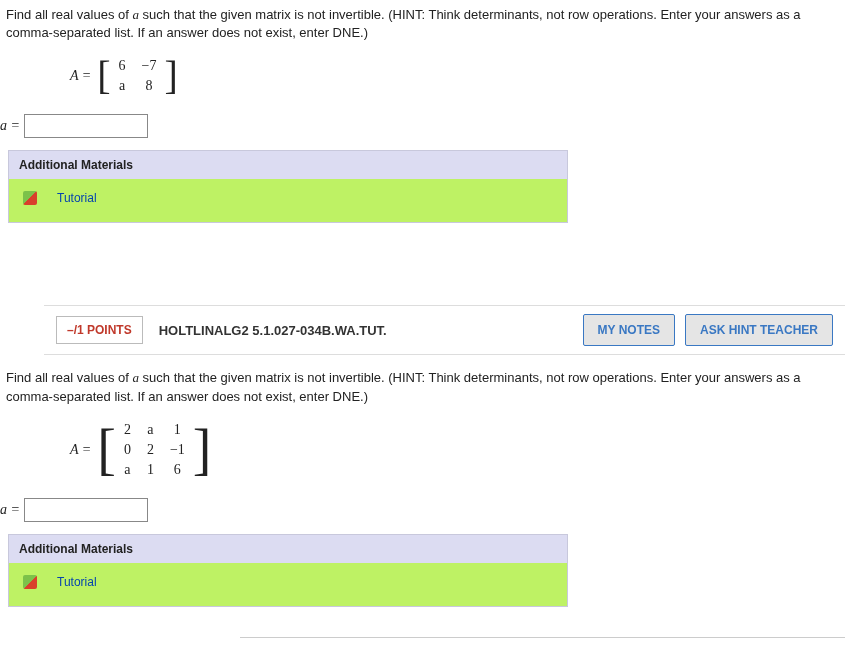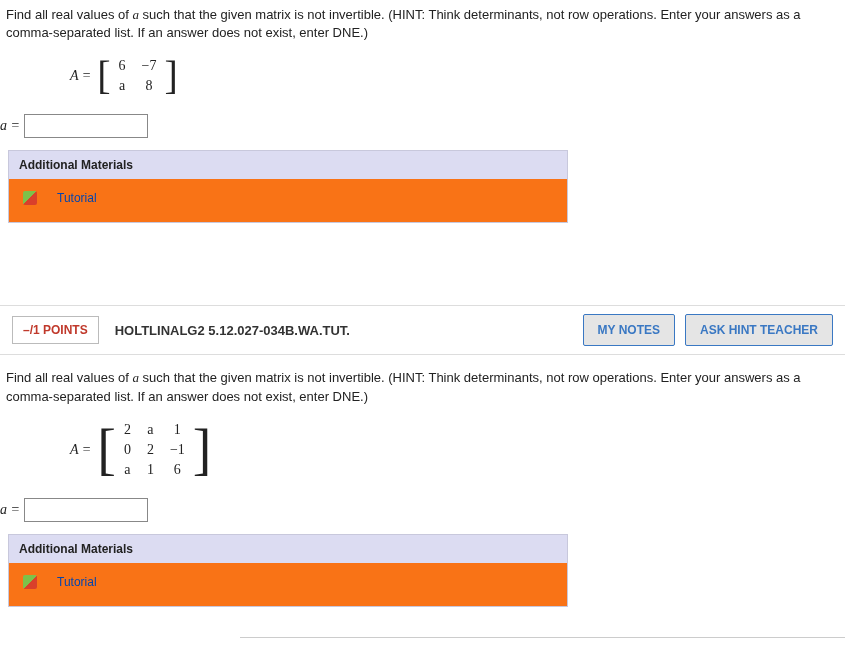--- a/index.html
+++ b/index.html
@@ -51,21 +51,21 @@
   .answer-row .var { margin-right: 4px; }
   .answer-input {
     width: 124px;
     height: 24px;
     border: 1px solid #888;
     background: #fff;
   }
   .materials-box {
     width: 560px;
     border: 1px solid #c8c8dc;
-    background: #f97316;
+    background: #bef264;
     margin: 4px 0 12px 8px;
   }
   .materials-header {
     background: #dcdcf2;
     padding: 7px 10px;
     font-weight: bold;
     font-size: 12px;
   }
   .materials-body {
     padding: 12px 10px 14px 14px;
@@ -83,20 +83,21 @@
     background: linear-gradient(135deg,#7cc24a 50%,#d9402b 50%);
     border-radius: 2px;
   }
   .divider-gap { height: 60px; }
   .question-header {
     display: flex;
     justify-content: space-between;
     padding: 8px 12px;
     border-top: 1px solid #ddd;
     border-bottom: 1px solid #ddd;
+    margin-left: 44px;
   }
   .qh-left { display: flex; align-items: center; gap: 16px; }
   .points-badge {
     border: 1px solid #bbb;
     padding: 6px 10px;
     color: #c0392b;
     font-weight: bold;
     font-size: 12px;
     background: #fff;
   }
@@ -158,21 +159,21 @@
       </span>
     </div>
   </div>
 </div>
 
 <div class="divider-gap"></div>
 
 <div class="question-header">
   <div class="qh-left">
     <div class="points-badge">–/1 POINTS</div>
-    <div class="topic-text">HOLTLINALG2 5.12.027-034B.WA.TUT.</div>
+    <div class="topic-text">HOLTLINALG2 5.1.027-034B.WA.TUT.</div>
   </div>
   <div class="qh-right">
     <button class="btn">MY NOTES</button>
     <button class="btn">ASK HINT TEACHER</button>
   </div>
 </div>
 
 <div class="question-block" style="padding-top:12px;">
   <div class="prompt">
     <span>Find all real values of </span><span class="ital-a">a</span><span> such that the given matrix is not invertible. (HINT: Think determinants, not row operations. Enter your answers as a comma-separated list. If an answer does not exist, enter DNE.)</span>

